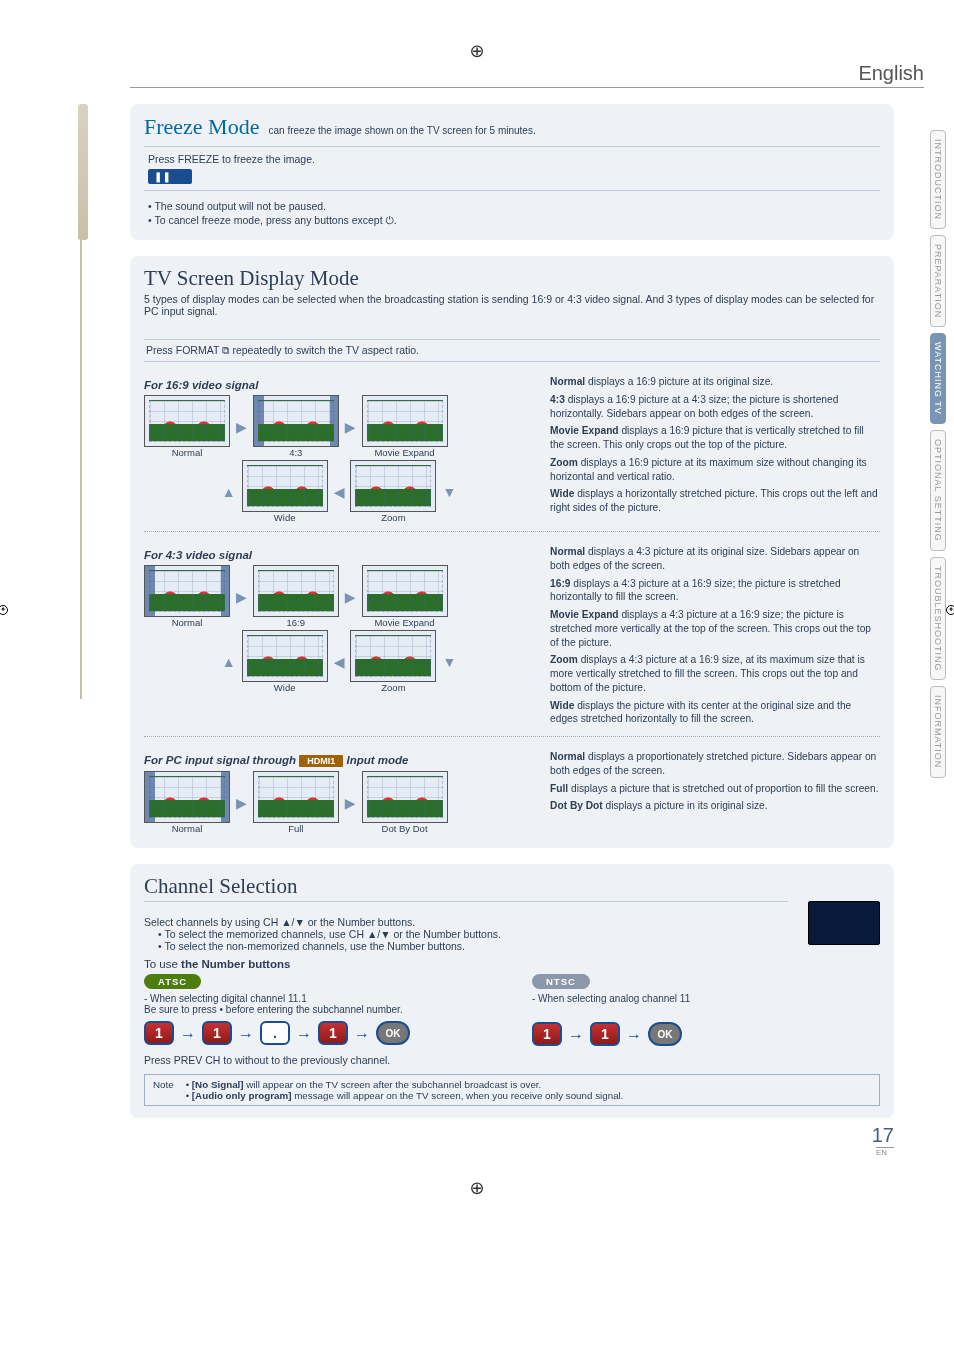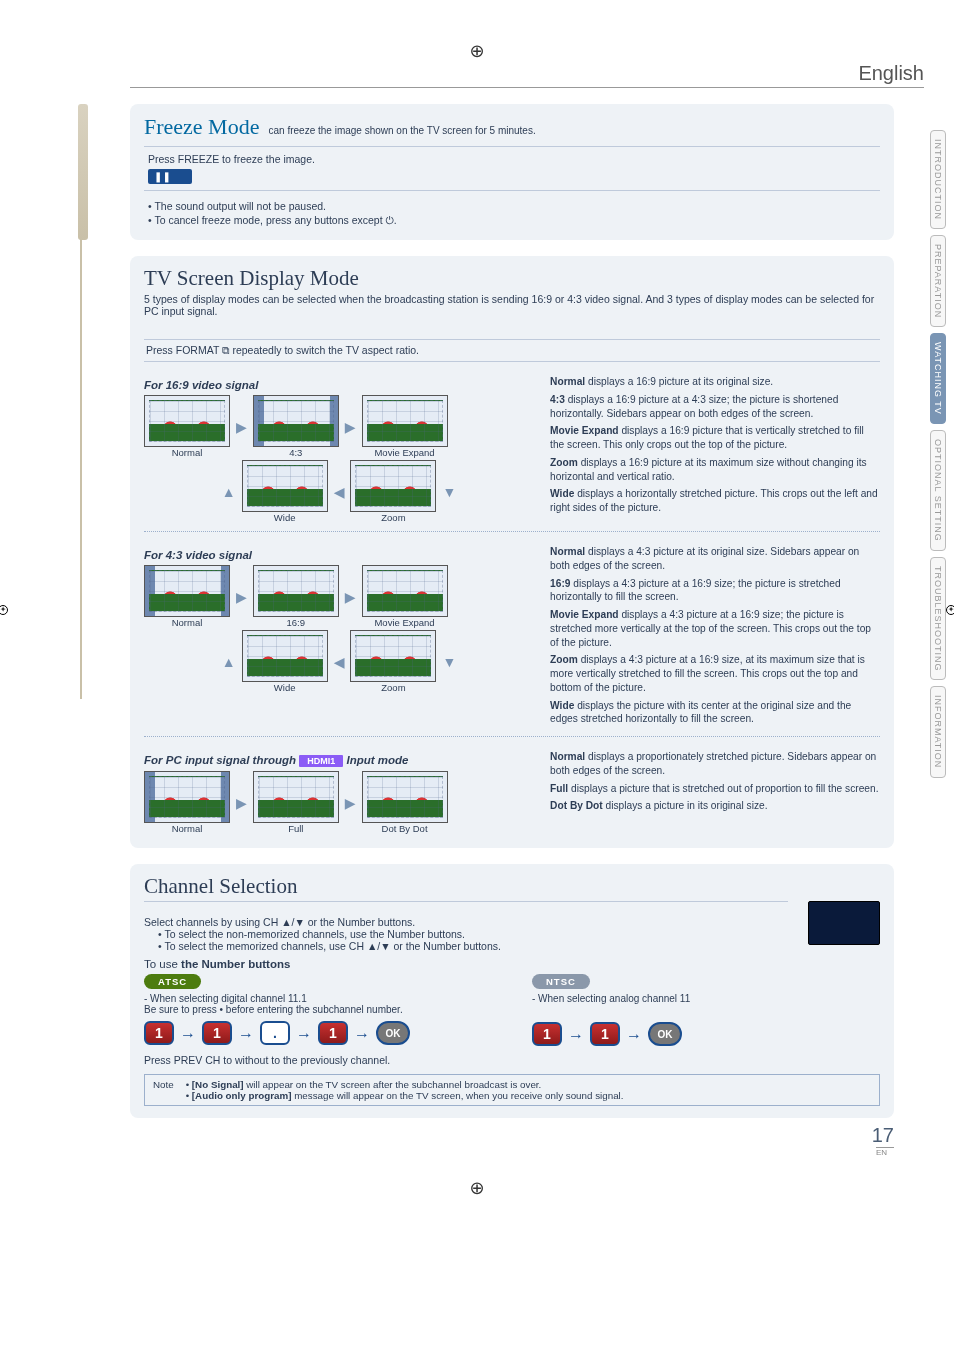--- a/index.html
+++ b/index.html
@@ -136,21 +136,21 @@
     background:
       linear-gradient(rgba(80,100,140,.2) 1px, transparent 1px) 0 0/100% 10px,
       linear-gradient(90deg, rgba(80,100,140,.2) 1px, transparent 1px) 0 0/14px 100%,
       linear-gradient(transparent 58%, #2a6e2a 58% 100%);
   }
   .thumb.sidebar::before{
     content:""; position:absolute; top:0; bottom:0; left:0; width:10px; background:#6e88b0; box-shadow: 76px 0 #6e88b0;
   }
   .arrow { color:#7a95b4; font-size:14px; }
   .dots { border-top:1px dotted #9cb0cc; margin:6px 0; }
-  .hdmi-badge{ display:inline-block; background:#8b5cf6; color:#fff; font-size:9px; padding:1px 8px; border-radius:1px; font-style:normal;}
+  .hdmi-badge{ display:inline-block; background:#a16207; color:#fff; font-size:9px; padding:1px 8px; border-radius:1px; font-style:normal;}
 
   .ch-sel h2 { margin-bottom:2px;}
   .ch-intro { font-size:10.5px; color:#2d3d55; border-top:1px solid #bfcadb; padding-top:14px;}
   .ch-bul { list-style:none; padding-left:14px; font-size:10.5px; color:#2d3d55;}
   .ch-bul li::before{content:"•  ";}
   .num-title { font-size:11.5px; color:#2d3d55; margin-top:6px;}
   .pill { display:inline-block; background:#4d7c0f; color:#fff; font-size:9.5px; font-weight:bold; padding:2px 14px; border-radius:10px; letter-spacing:1px;}
   .pill.grey{ background:#8a98aa;}
   .seq { display:flex; align-items:center; gap:6px; margin-top:6px;}
   .key {
@@ -338,22 +338,22 @@
         </div>
       </div>
     </div>
 
     <div class="section ch-sel">
       <h2 class="title">Channel Selection</h2>
       <div style="display:flex; gap:20px; align-items:flex-start;">
         <div style="flex:1;">
           <div class="ch-intro">Select channels by using CH ▲/▼ or the Number buttons.</div>
           <ul class="ch-bul">
+            <li>To select the memorized channels, use CH ▲/▼ or the Number buttons.</li>
             <li>To select the non-memorized channels, use the Number buttons.</li>
-            <li>To select the memorized channels, use CH ▲/▼ or the Number buttons.</li>
           </ul>
         </div>
         <div class="tv-blank"></div>
       </div>
       <div class="num-title">To use <b>the Number buttons</b></div>
 
       <div class="two-col">
         <div>
           <span class="pill">ATSC</span>
           <div style="margin-top:4px;">- When selecting digital channel 11.1</div>

